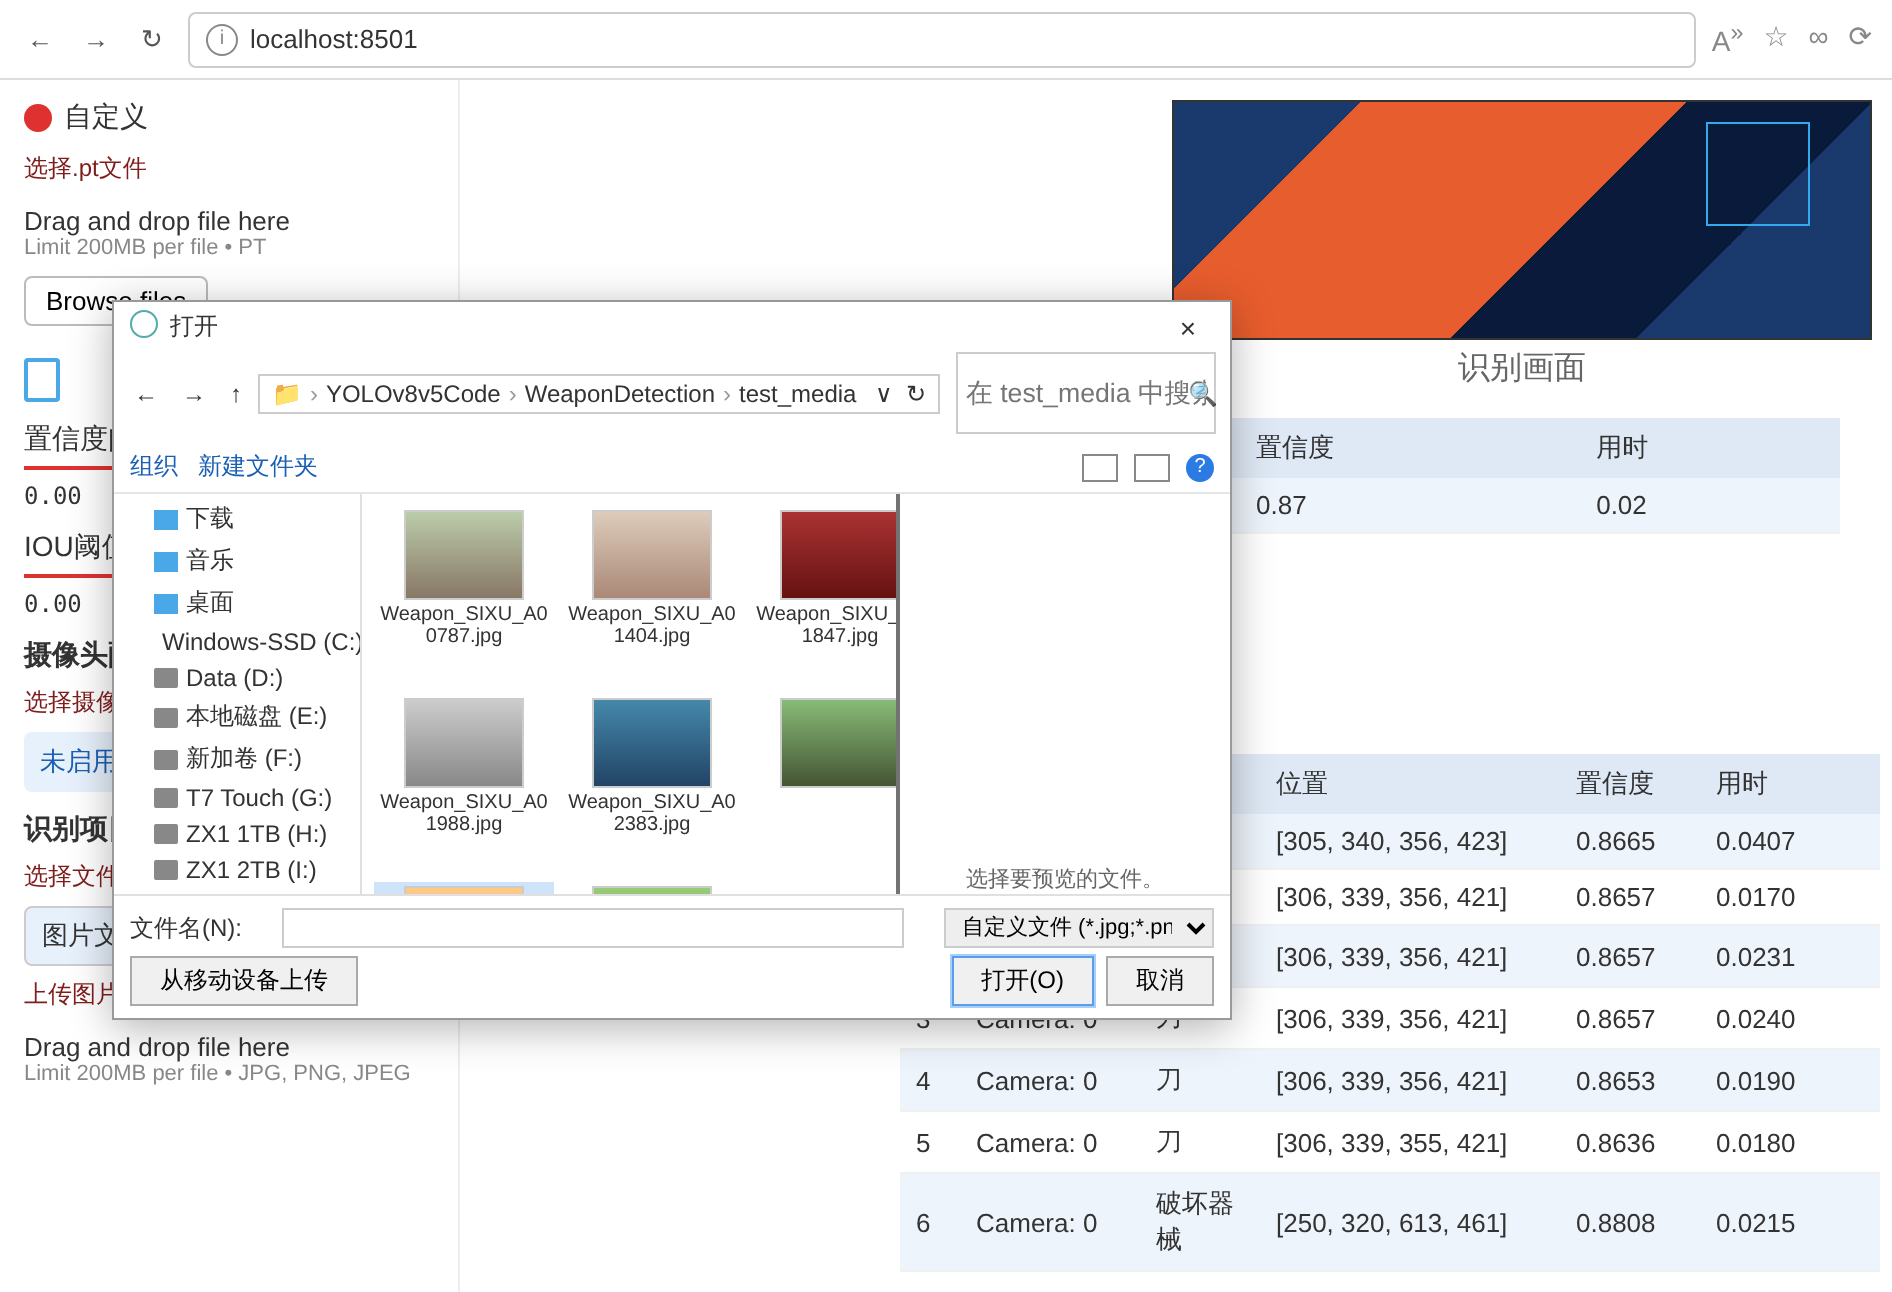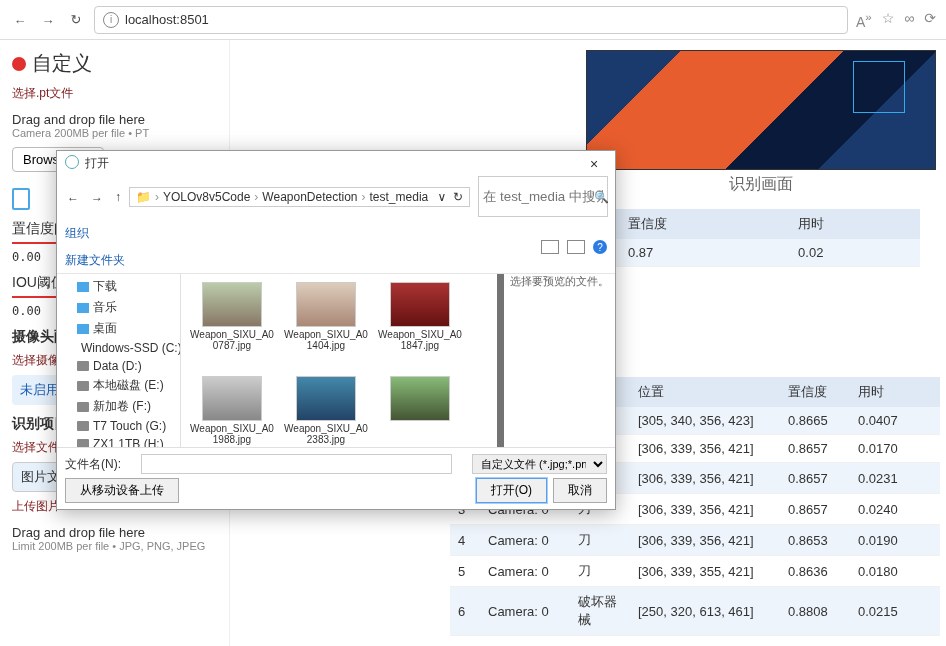--- a/index.html
+++ b/index.html
@@ -10,21 +10,21 @@
 .browser-bar .nav-btn { width: 20px; height: 20px; display: flex; align-items: center; justify-content: center; color: #555; cursor: pointer; }
 .url-bar { flex: 1; height: 28px; border: 1px solid #ccc; border-radius: 4px; display: flex; align-items: center; padding: 0 8px; gap: 6px; background: #fff; font-size: 13px; color: #333; }
 .url-bar .info-icon { width: 16px; height: 16px; border: 1px solid #888; border-radius: 50%; display: flex; align-items: center; justify-content: center; font-size: 10px; color: #888; }
 .browser-right { display: flex; gap: 10px; color: #888; font-size: 14px; }
 
 
 .page { display: flex; height: calc(100% - 40px); }
 
 
 .sidebar { width: 230px; padding: 10px 12px; border-right: 1px solid #eee; overflow: hidden; }
-.sidebar-header { display: flex; align-items: center; gap: 6px; font-size: 20px; margin-bottom: 8px; }
+.sidebar-header { display: flex; align-items: center; gap: 6px; font-size: 14px; margin-bottom: 8px; }
 .red-circle { width: 14px; height: 14px; border-radius: 50%; background: #e03131; }
 .label-sm { font-size: 12px; color: #7f1d1d; margin: 6px 0 4px; }
 .drop-area { border-radius: 4px; padding: 6px 0; }
 .drop-title { font-size: 13px; color: #333; }
 .drop-sub { font-size: 11px; color: #888; }
 .browse-btn { margin-top: 8px; border: 1px solid #bbb; background: #fff; padding: 4px 10px; font-size: 13px; border-radius: 4px; cursor: pointer; }
 .file-icon { width: 18px; height: 22px; border: 2px solid #4aa8e8; border-radius: 2px; margin: 10px 0 4px; position: relative; }
 .section-title { font-size: 14px; font-weight: 400; margin-top: 10px; color: #333; }
 .red-line { height: 2px; background: #e03131; width: 50px; margin: 4px 0 6px; }
 .mono-val { font-family: monospace; font-size: 12px; }
@@ -52,42 +52,42 @@
 .dlg-title { display: flex; justify-content: space-between; align-items: center; padding: 4px 6px 0 8px; }
 .dlg-title .icon { width: 14px; height: 14px; border: 1px solid #5aa; border-radius: 50%; }
 .dlg-title .close { width: 30px; text-align: center; cursor: pointer; font-size: 14px; color: #333; }
 .dlg-nav { display: flex; align-items: center; gap: 4px; padding: 4px 6px; }
 .dlg-nav span.arrow { padding: 2px 4px; cursor: pointer; color: #333; }
 .breadcrumb { flex: 1; border: 1px solid #ccc; padding: 2px 6px; display: flex; gap: 4px; align-items: center; }
 .breadcrumb span { color: #333; }
 .breadcrumb .sep { color: #999; }
 .search-box { width: 130px; border: 1px solid #ccc; padding: 12px 4px; color: #888; margin-left: 4px; }
 .dlg-toolbar { display: flex; justify-content: space-between; padding: 4px 8px; border-bottom: 1px solid #e5e5e5; }
-.dlg-toolbar .left { display: flex; gap: 10px; flex-direction: column; }
+.dlg-toolbar .left { display: flex; gap: 10px; }
 .dlg-toolbar .link { color: #1a5fb4; cursor: pointer; }
 .dlg-toolbar .right { display: flex; gap: 8px; align-items: center; }
 .dlg-toolbar .view-icon { width: 18px; height: 14px; border: 1px solid #888; }
 .dlg-toolbar .help-icon { width: 14px; height: 14px; border-radius: 50%; background: #2c7be5; color: #fff; display: flex; align-items: center; justify-content: center; font-size: 10px; }
 
 .dlg-body { flex: 1; display: flex; overflow: hidden; padding-left: 14px; }
 .dlg-tree { width: 110px; border-right: 1px solid #e0e0e0; padding: 2px 0; overflow-y: auto; }
 .tree-item { padding: 2px 6px; display: flex; align-items: center; gap: 4px; cursor: pointer; white-space: nowrap; }
 .tree-item .i { width: 12px; height: 10px; }
 .tree-item .i.dl { background: #4aa8e8; }
 .tree-item .i.mus { background: #4aa8e8; }
 .tree-item .i.desk { background: #4aa8e8; }
 .tree-item .i.drive { background: #888; border-radius: 1px; }
 
 .dlg-files { flex: 1; display: flex; overflow: hidden; }
 .file-grid { flex: 1; padding: 6px; display: grid; grid-template-columns: repeat(3, 90px); grid-auto-rows: 90px; gap: 4px; overflow-y: auto; }
 .file-item { text-align: center; cursor: pointer; padding: 2px; }
 .file-item.sel { background: #cfe4fb; }
 .thumb { width: 60px; height: 45px; margin: 0 auto 2px; background: #b8a890; border: 1px solid #ccc; }
 .fname { font-size: 10px; line-height: 1.1; word-break: break-all; }
-.preview-pane { width: 118px; border-left: 7px solid #737373; display: flex; align-items: flex-start; justify-content: center; color: #666; font-size: 11px; }
+.preview-pane { width: 167px; border-left: 2px solid #737373; display: flex; align-items: flex-end; justify-content: center; color: #666; font-size: 11px; }
 
 .dlg-footer { border-top: 1px solid #e0e0e0; padding: 6px 8px; }
 .foot-row { display: flex; align-items: center; gap: 20px; margin-bottom: 4px; }
 .foot-row label { font-size: 12px; }
 .foot-row input { flex: 1; border: 1px solid #ccc; padding: 2px 4px; height: 20px; }
 .foot-row select { border: 1px solid #ccc; padding: 2px 4px; height: 20px; width: 135px; font-size: 11px; background:#eee; }
 .foot-btns { display: flex; justify-content: space-between; gap: 6px; }
 .foot-btns button { border: 1px solid #aaa; background: #f0f0f0; padding: 3px 14px; cursor: pointer; font-size: 12px; }
 .foot-btns button.primary { border: 1px solid #5a9de8; box-shadow: 0 0 0 1px #a8cffa; }
 .foot-btns .upload { margin-right: auto; }
@@ -117,21 +117,21 @@
 <div class="page">
 
   <div class="sidebar">
     <div class="sidebar-header">
       <div class="red-circle"></div>
       <span>自定义</span>
     </div>
     <div class="label-sm">选择.pt文件</div>
     <div class="drop-area">
       <div class="drop-title">Drag and drop file here</div>
-      <div class="drop-sub">Camera 200MB per file • PT</div>
+      <div class="drop-sub">Limit 200MB per file • PT</div>
       <button class="browse-btn">Browse files</button>
     </div>
     <div class="file-icon"></div>
 
     <div class="section-title">置信度阈值</div>
     <div class="red-line"></div>
     <div class="mono-val">0.00</div>
 
     <div class="section-title">IOU阈值</div>
     <div class="red-line"></div>

